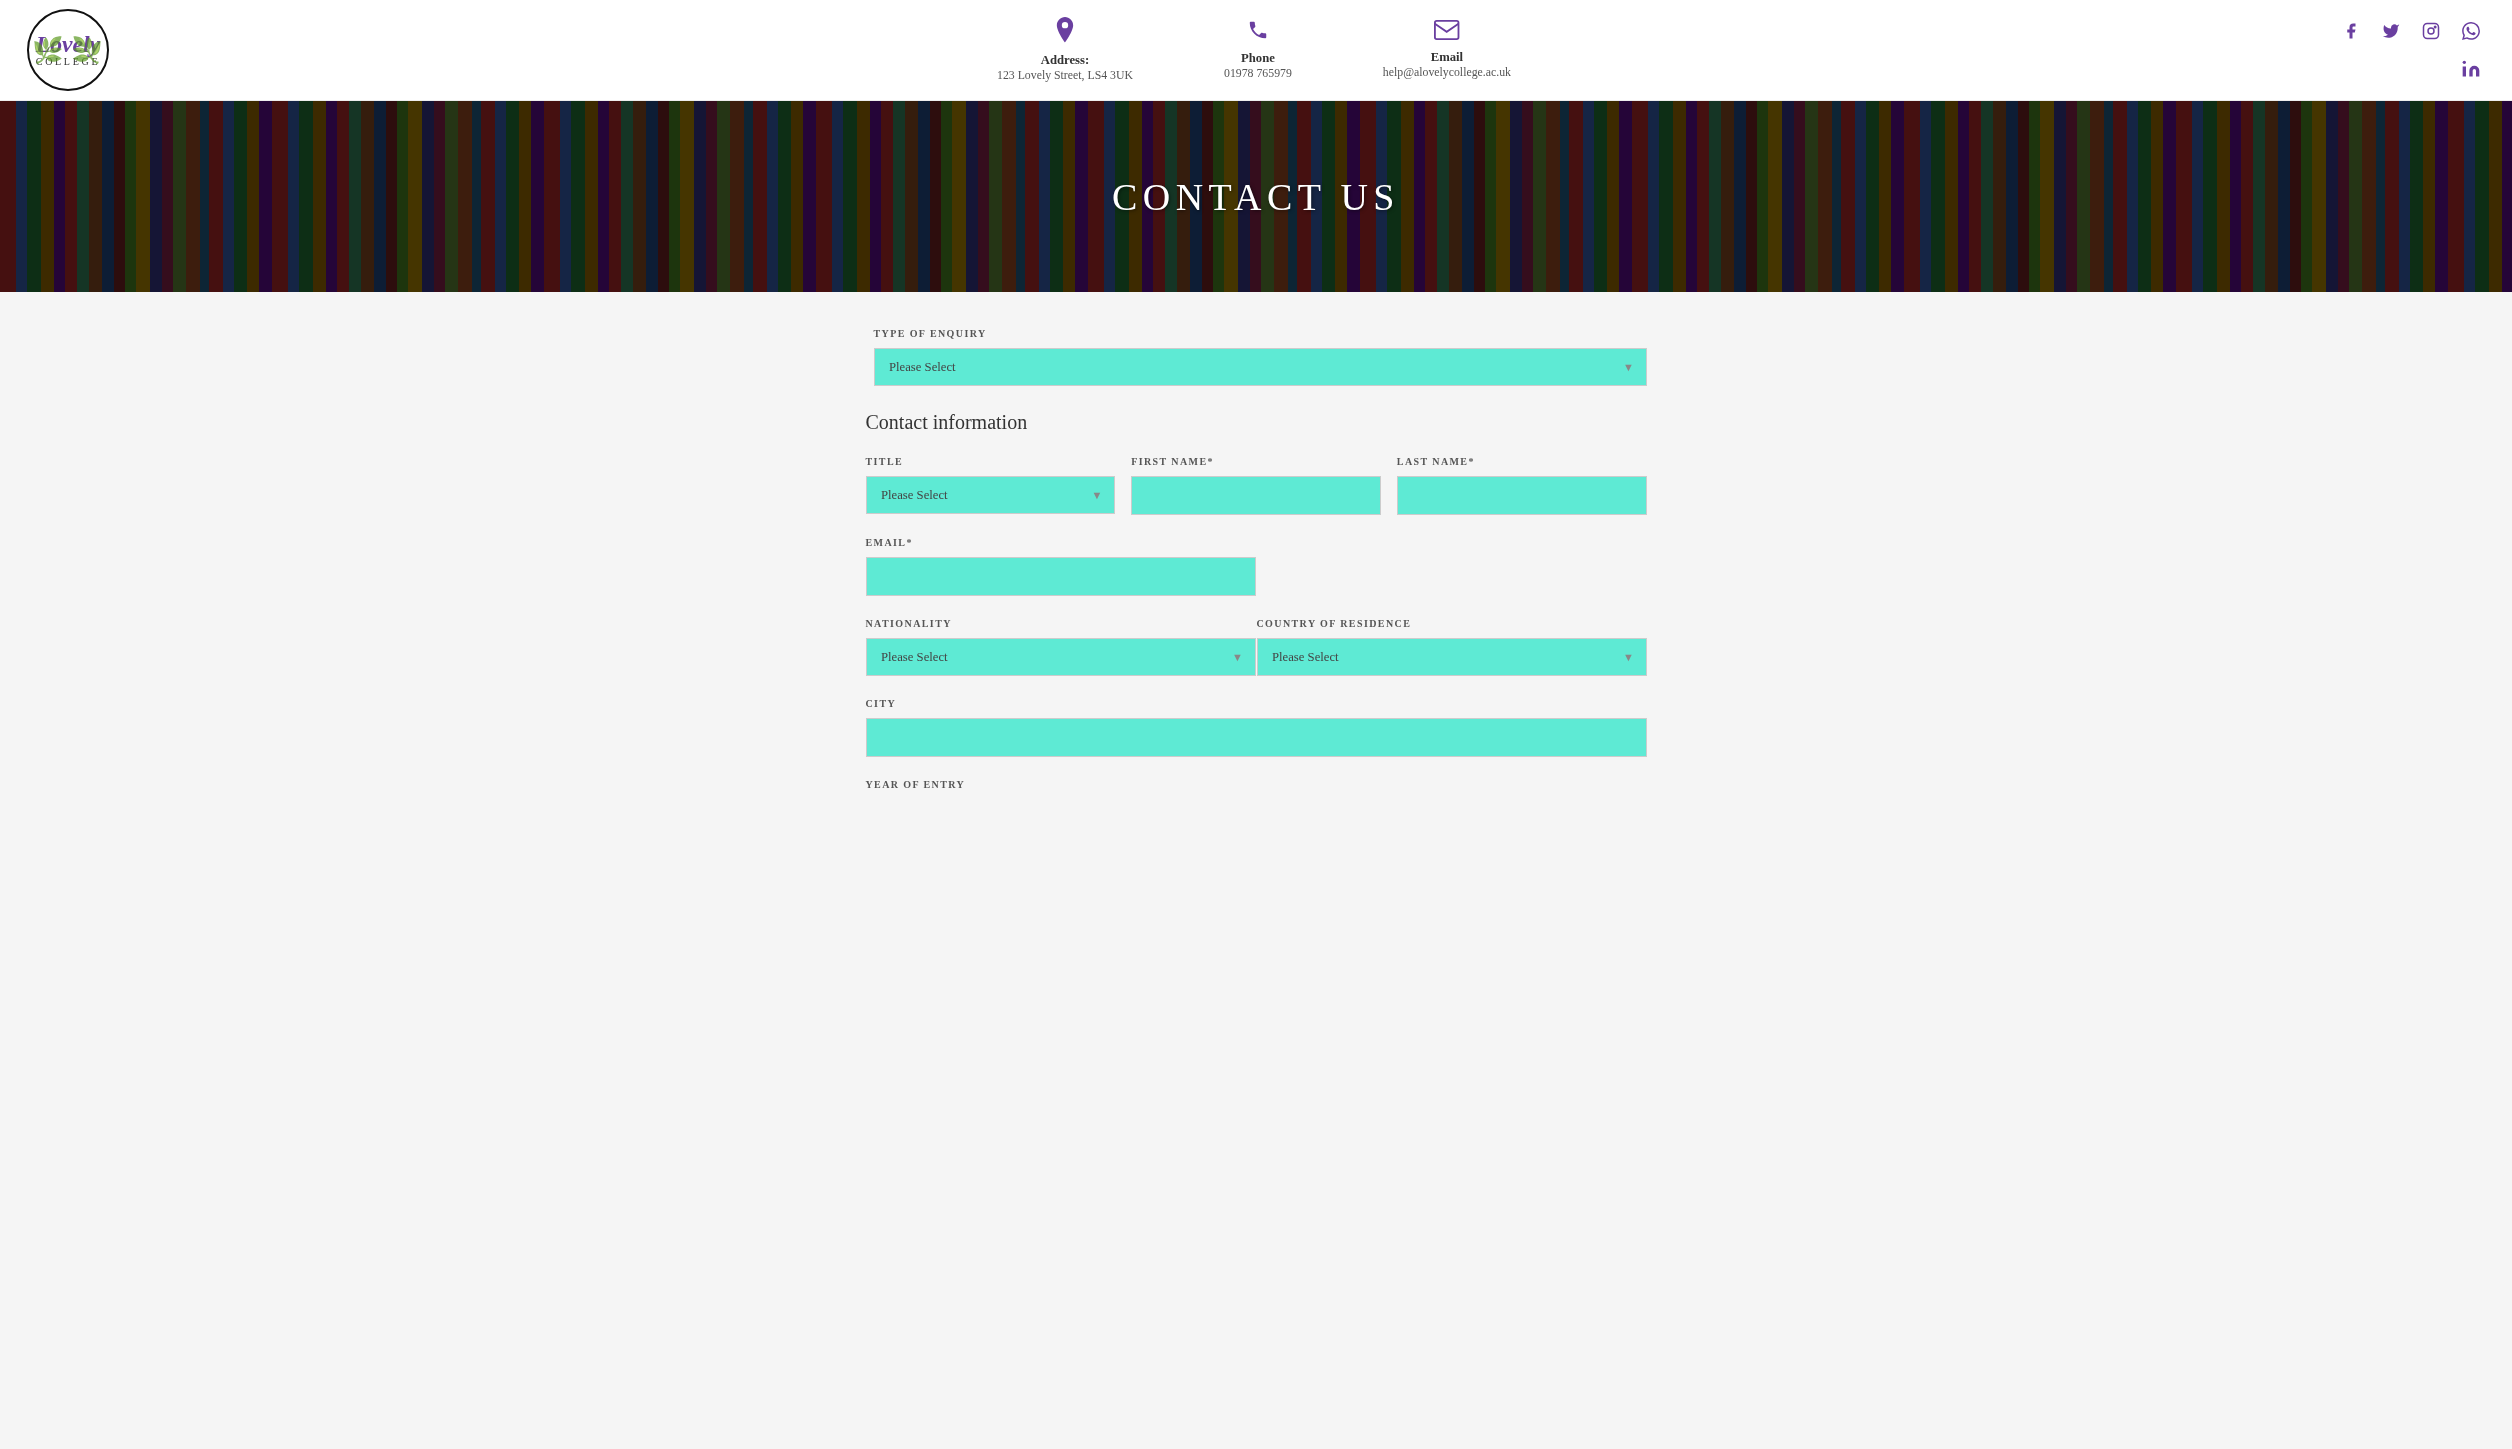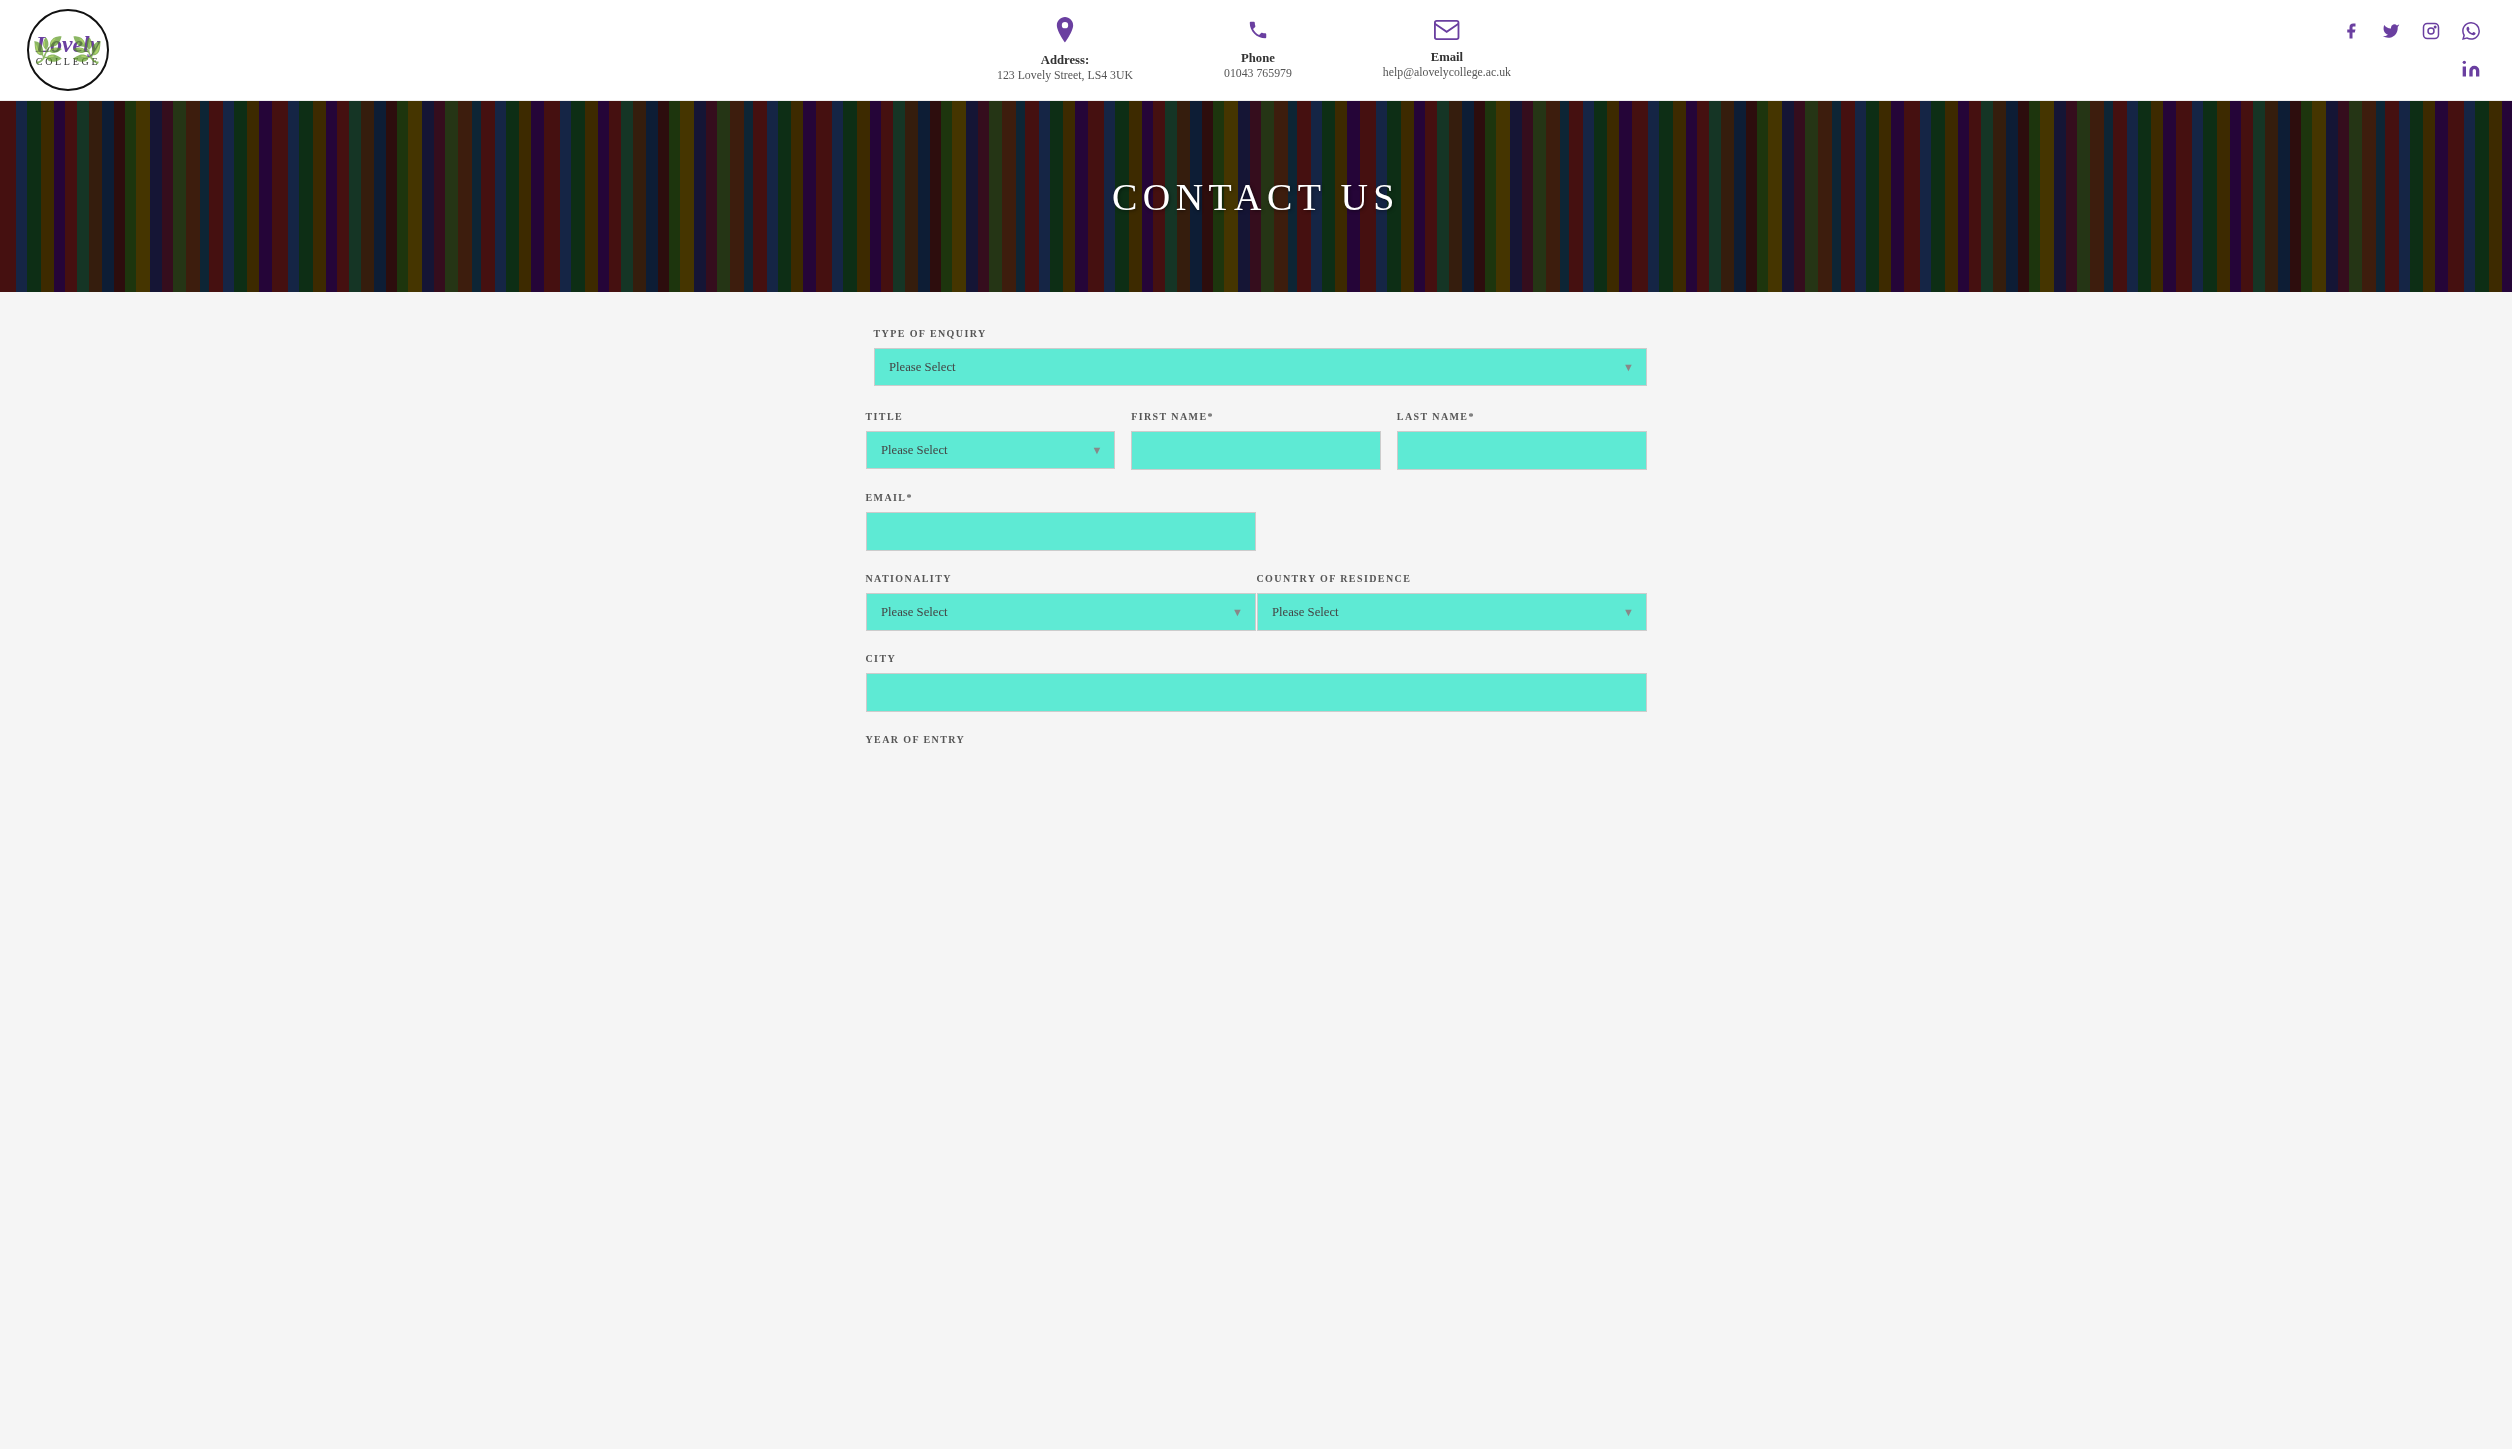--- a/index.html
+++ b/index.html
@@ -242,21 +242,21 @@
       <div class="contact-value">123 Lovely Street, LS4 3UK</div>
     </div>
 
     <div class="contact-item">
       <div class="contact-icon">
         <svg width="22" height="22" viewBox="0 0 24 24" fill="none">
           <path d="M6.6 10.8c1.4 2.8 3.8 5.1 6.6 6.6l2.2-2.2c.3-.3.7-.4 1-.2 1.1.4 2.3.6 3.6.6.6 0 1 .4 1 1V20c0 .6-.4 1-1 1-9.4 0-17-7.6-17-17 0-.6.4-1 1-1h3.5c.6 0 1 .4 1 1 0 1.3.2 2.5.6 3.6.1.3 0 .7-.2 1L6.6 10.8z" fill="#6a3fa0"></path>
         </svg>
       </div>
       <div class="contact-label">Phone</div>
-      <div class="contact-value">01043 765979</div>
+      <div class="contact-value">01978 765979</div>
     </div>
 
     <div class="contact-item">
       <div class="contact-icon">
         <svg width="25.4" height="20" viewBox="0 0 28 22" fill="none">
           <rect x="1" y="1" width="26" height="20" rx="2" stroke="#6a3fa0" stroke-width="2" fill="none"></rect>
           <path d="M1 4l13 9 13-9" stroke="#6a3fa0" stroke-width="2" fill="none"></path>
         </svg>
       </div>
       <div class="contact-label">Email</div>
@@ -314,20 +314,21 @@
       <select>
         <option value="">Please Select</option>
         <option>General Enquiry</option>
         <option>Admissions</option>
         <option>Finance</option>
         <option>Accommodation</option>
       </select>
     </div>
   </div>
 
+  <h2 class="contact-info-title">Contact information</h2>
 
   <div class="three-col">
     <div>
       <div class="section-label">TITLE</div>
       <div class="select-wrapper">
         <select>
           <option value="">Please Select</option>
           <option>Mr</option>
           <option>Mrs</option>
           <option>Miss</option>

